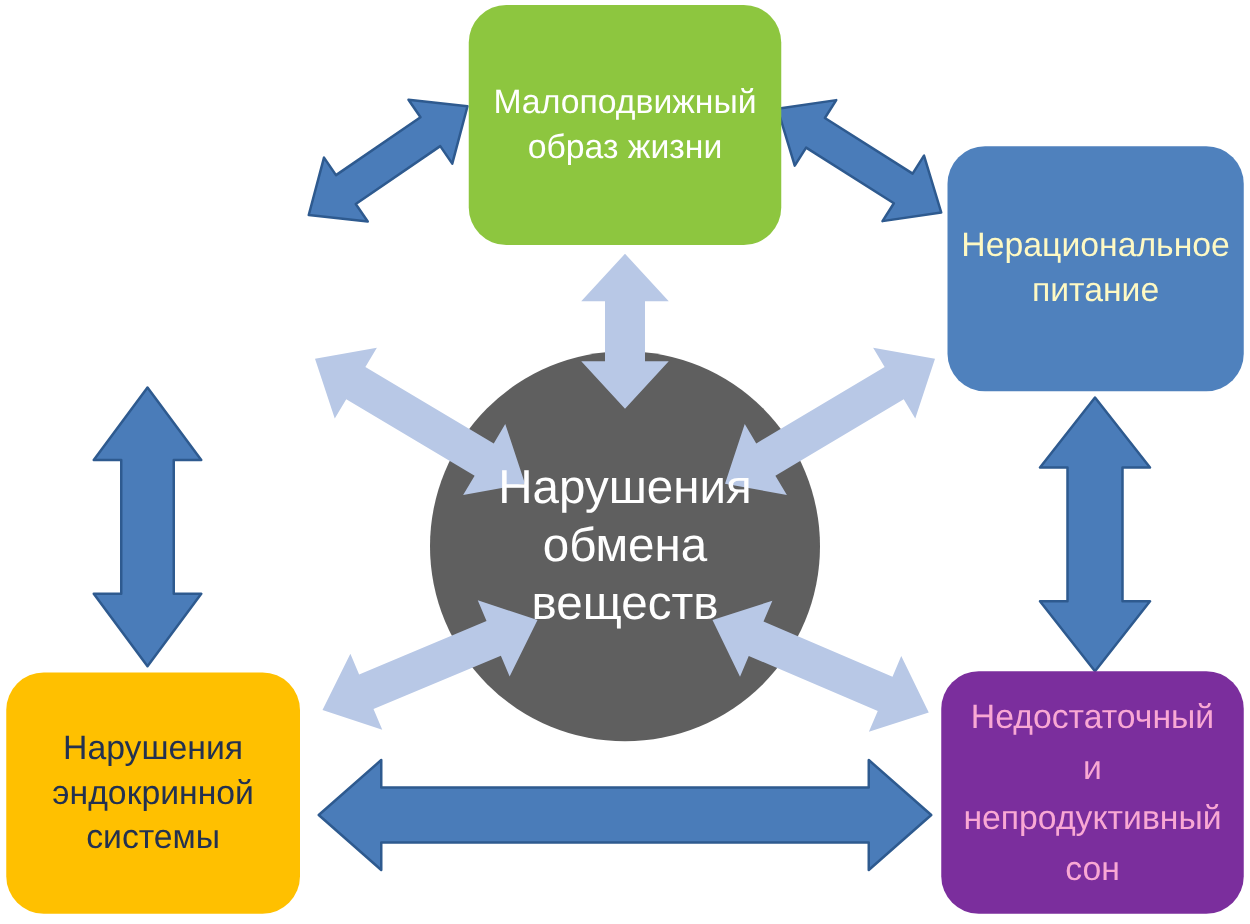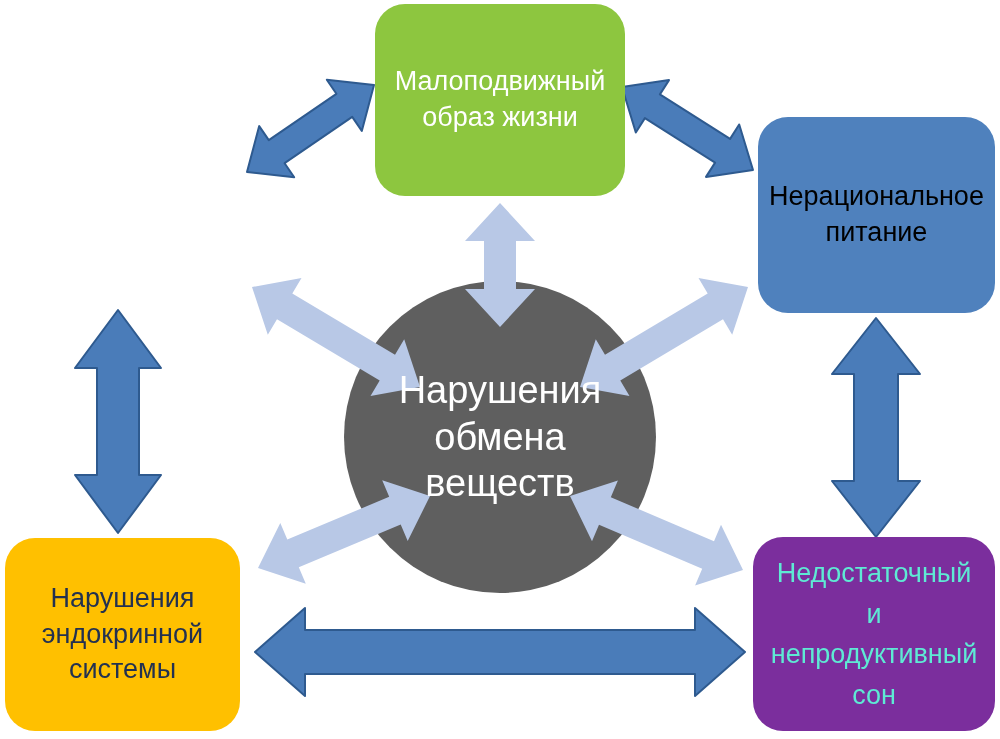--- a/index.html
+++ b/index.html
@@ -74,32 +74,32 @@
     <polygon fill="#B8C8E6" points="258.0,568.0 305.8,583.8 298.8,567.2 400.7,524.5 407.7,541.1 430.0,496.0 382.2,480.2 389.2,496.8 287.3,539.5 280.3,522.9"></polygon>
     <polygon fill="#B8C8E6" points="743.0,570.0 721.0,524.7 714.0,541.3 610.8,497.2 617.9,480.6 570.0,496.0 592.0,541.3 599.0,524.7 702.2,568.8 695.1,585.4"></polygon>
   </svg>
 
 
   <div class="node" style="left: 375px; top: 4px; width: 250px; height: 192px; background-color: rgb(141, 198, 63); color: rgb(255, 255, 255);">
     <span class="label">Малоподвижный
 образ жизни</span>
   </div>
 
-  <div class="node" style="left: 758px; top: 117px; width: 237px; height: 196px; background-color: rgb(79, 129, 189); color: #000000; align-items: center;">
+  <div class="node" style="left: 758px; top: 117px; width: 237px; height: 196px; background-color: rgb(79, 129, 189); color: #fef9c3; align-items: center;">
     <span class="label">Нерациональное
 питание</span>
   </div>
 
   <div class="node" style="left: 5px; top: 538px; width: 235px; height: 193px; background-color: rgb(255, 192, 0); color: rgb(35, 49, 80);">
     <span class="label">Нарушения
 эндокринной
 системы</span>
   </div>
 
-  <div class="node" style="left: 753px; top: 537px; width: 242px; height: 194px; background-color: rgb(123, 46, 157); color: #5eead4;">
+  <div class="node" style="left: 753px; top: 537px; width: 242px; height: 194px; background-color: rgb(123, 46, 157); color: #f9a8d4;">
     <span class="label tall">Недостаточный
 и
 непродуктивный
 сон</span>
   </div>
 
   <div class="center-label" style="color: rgb(255, 255, 255);">Нарушения
 обмена
 веществ</div>
 

